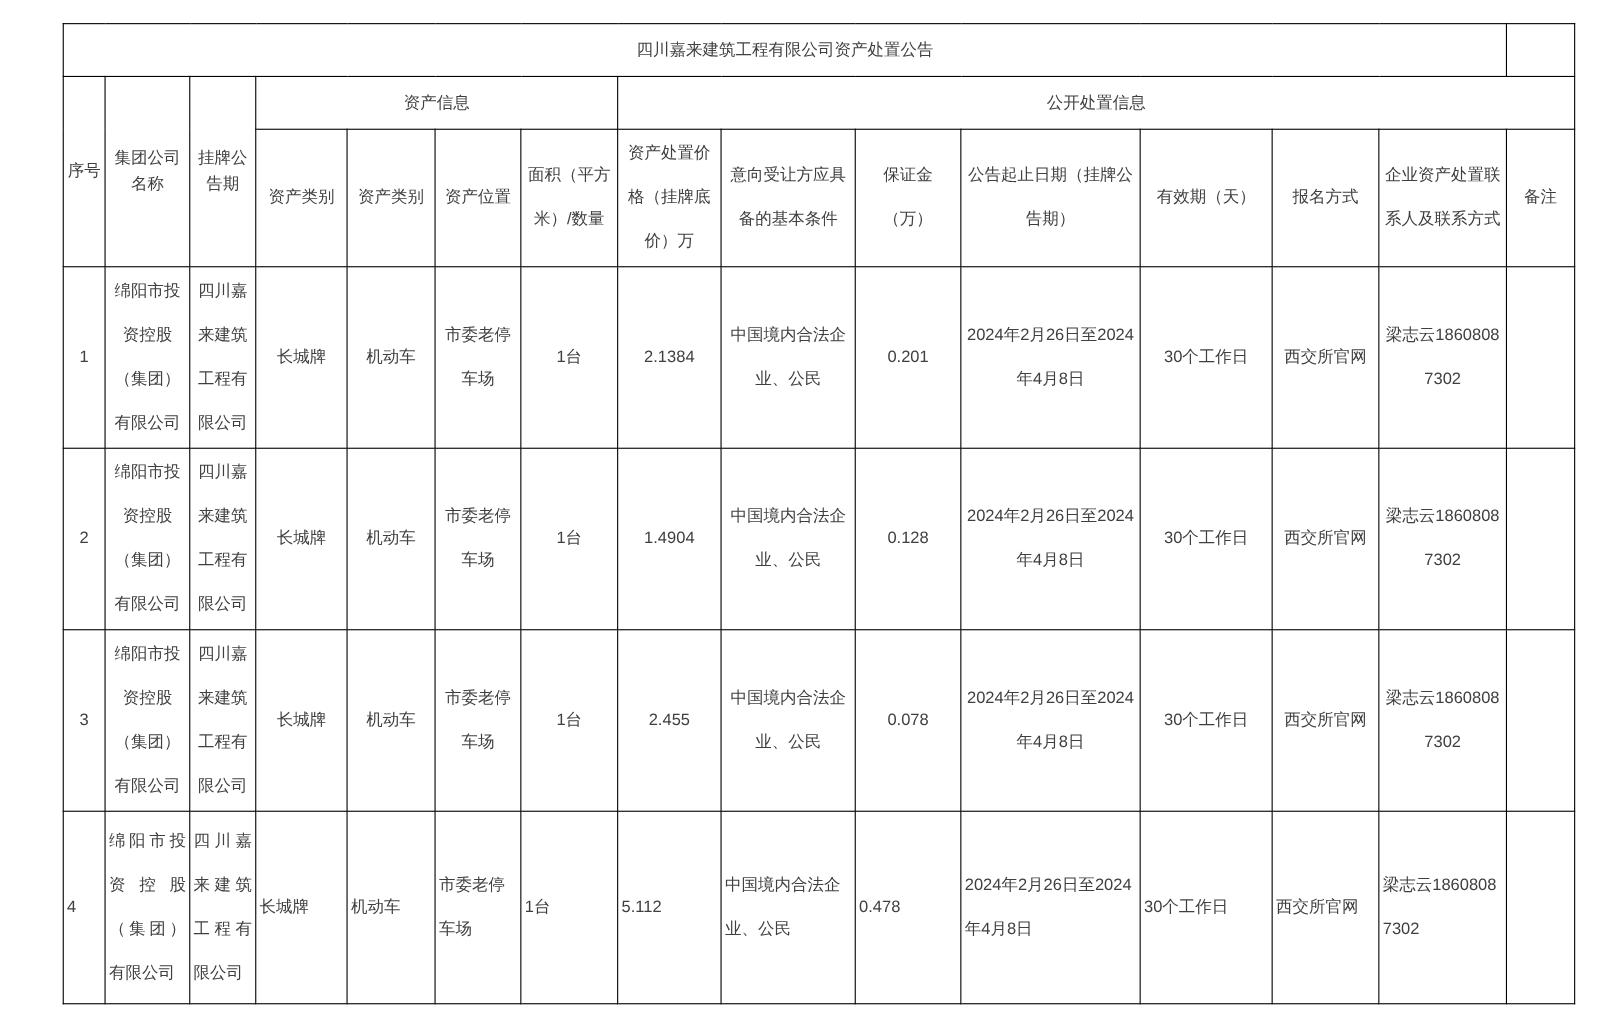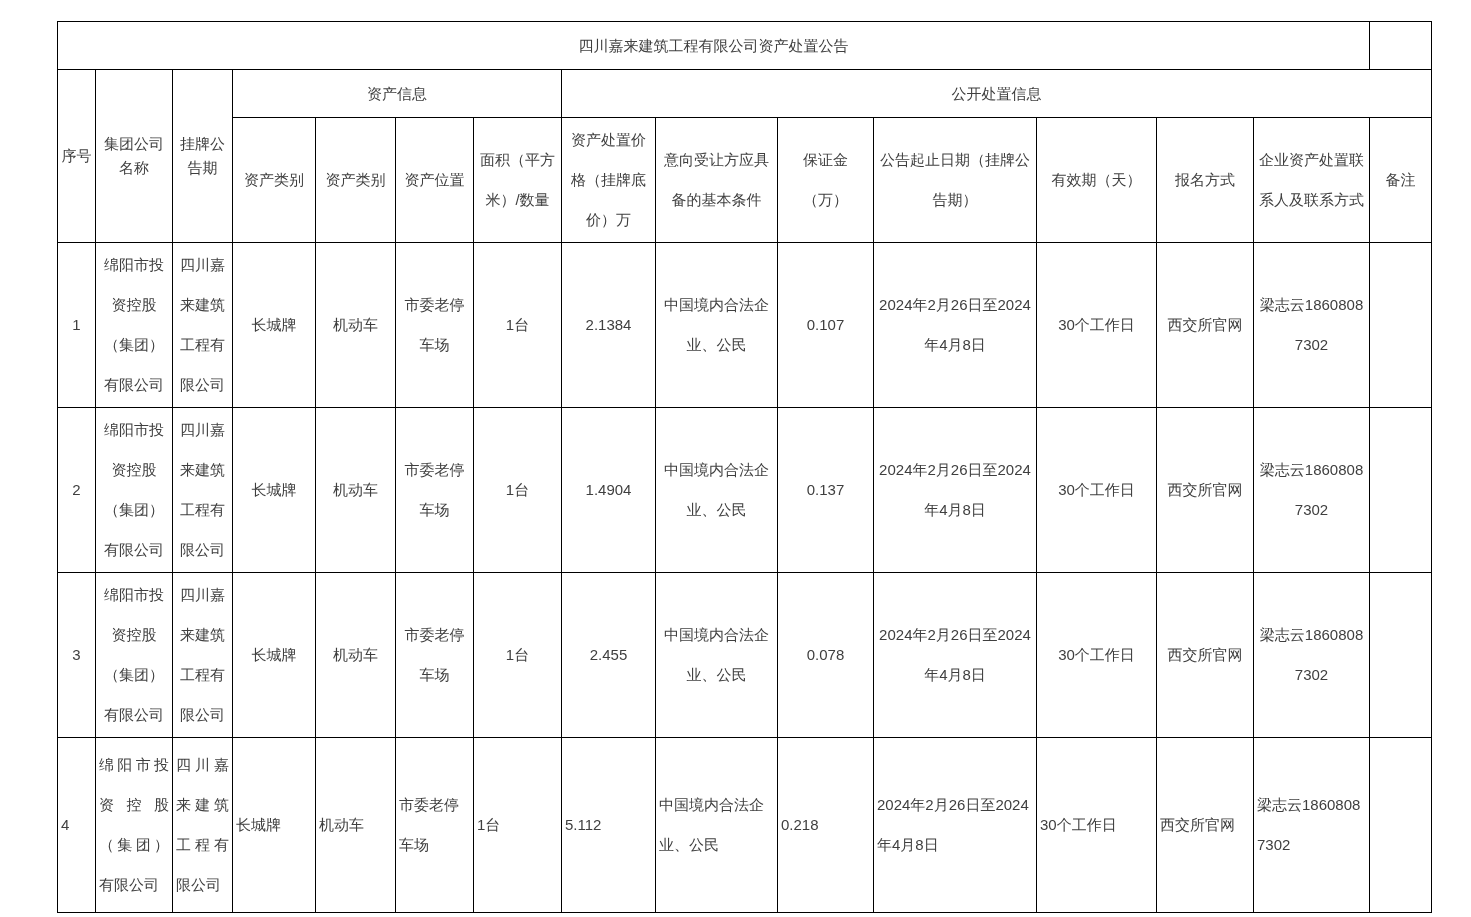--- a/index.html
+++ b/index.html
@@ -111,39 +111,39 @@
     <tr class="r-data">
       <td>1</td>
       <td>绵阳市投资控股（集团）有限公司</td>
       <td>四川嘉来建筑工程有限公司</td>
       <td>长城牌</td>
       <td>机动车</td>
       <td>市委老停车场</td>
       <td>1台</td>
       <td>2.1384</td>
       <td>中国境内合法企业、公民</td>
-      <td>0.107</td>
+      <td>0.201</td>
       <td>2024年2月26日至2024年4月8日</td>
       <td>30个工作日</td>
       <td>西交所官网</td>
       <td>梁志云18608087302</td>
       <td></td>
     </tr>
 
     <tr class="r-data">
       <td>2</td>
       <td>绵阳市投资控股（集团）有限公司</td>
       <td>四川嘉来建筑工程有限公司</td>
       <td>长城牌</td>
       <td>机动车</td>
       <td>市委老停车场</td>
       <td>1台</td>
       <td>1.4904</td>
       <td>中国境内合法企业、公民</td>
-      <td>0.137</td>
+      <td>0.128</td>
       <td>2024年2月26日至2024年4月8日</td>
       <td>30个工作日</td>
       <td>西交所官网</td>
       <td>梁志云18608087302</td>
       <td></td>
     </tr>
 
     <tr class="r-data">
       <td>3</td>
       <td>绵阳市投资控股（集团）有限公司</td>
@@ -165,21 +165,21 @@
     <tr class="r-data-last">
       <td>4</td>
       <td class="cjk-justify">绵阳市投资控股（集团）有限公司</td>
       <td class="cjk-justify">四川嘉来建筑工程有限公司</td>
       <td>长城牌</td>
       <td>机动车</td>
       <td>市委老停车场</td>
       <td>1台</td>
       <td>5.112</td>
       <td>中国境内合法企业、公民</td>
-      <td>0.218</td>
+      <td>0.478</td>
       <td>2024年2月26日至2024年4月8日</td>
       <td>30个工作日</td>
       <td>西交所官网</td>
       <td>梁志云18608087302</td>
       <td></td>
     </tr>
   </tbody>
     </table>
 </div>
 

